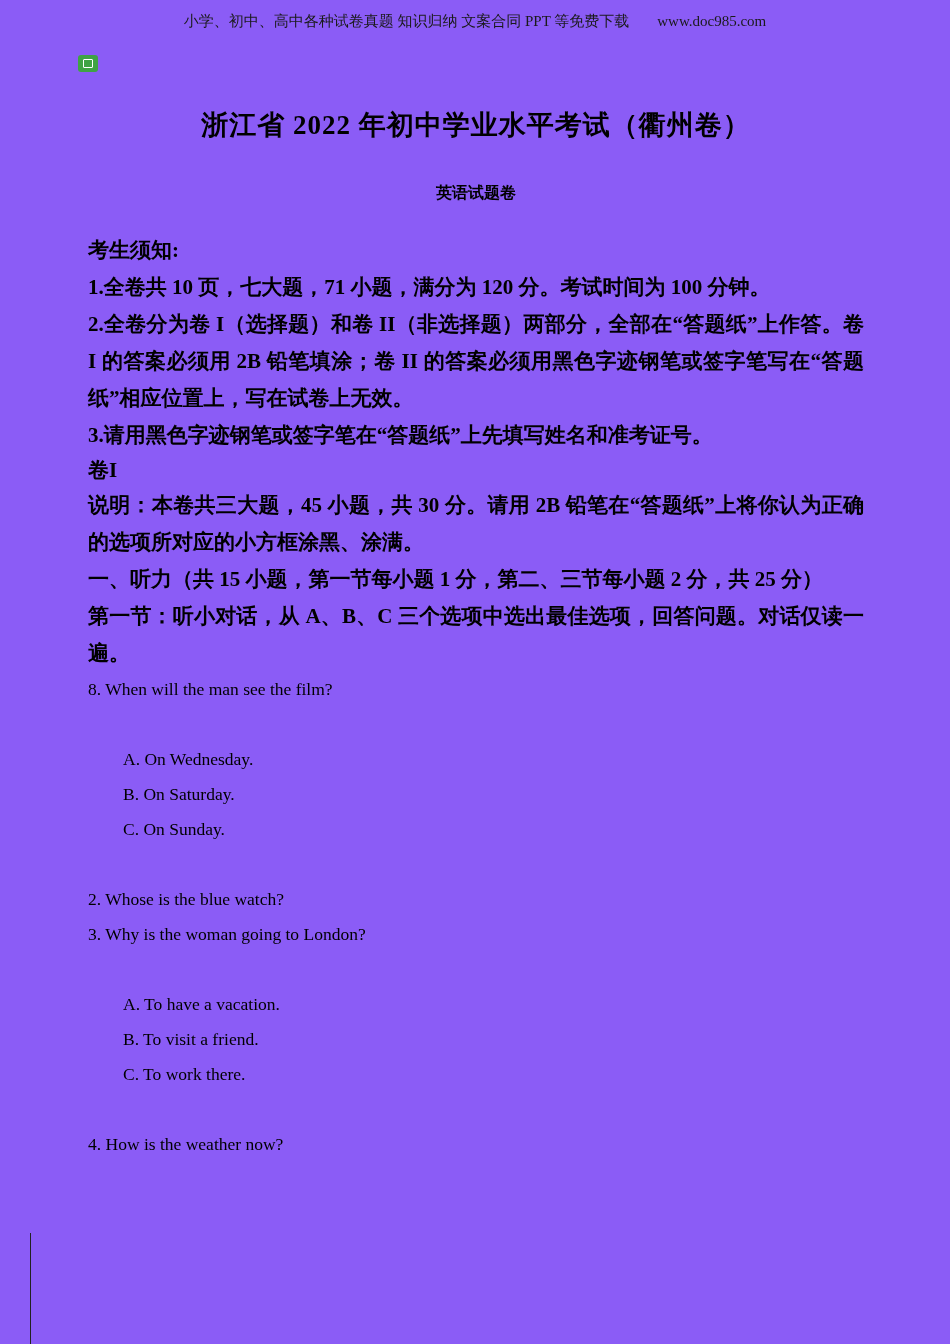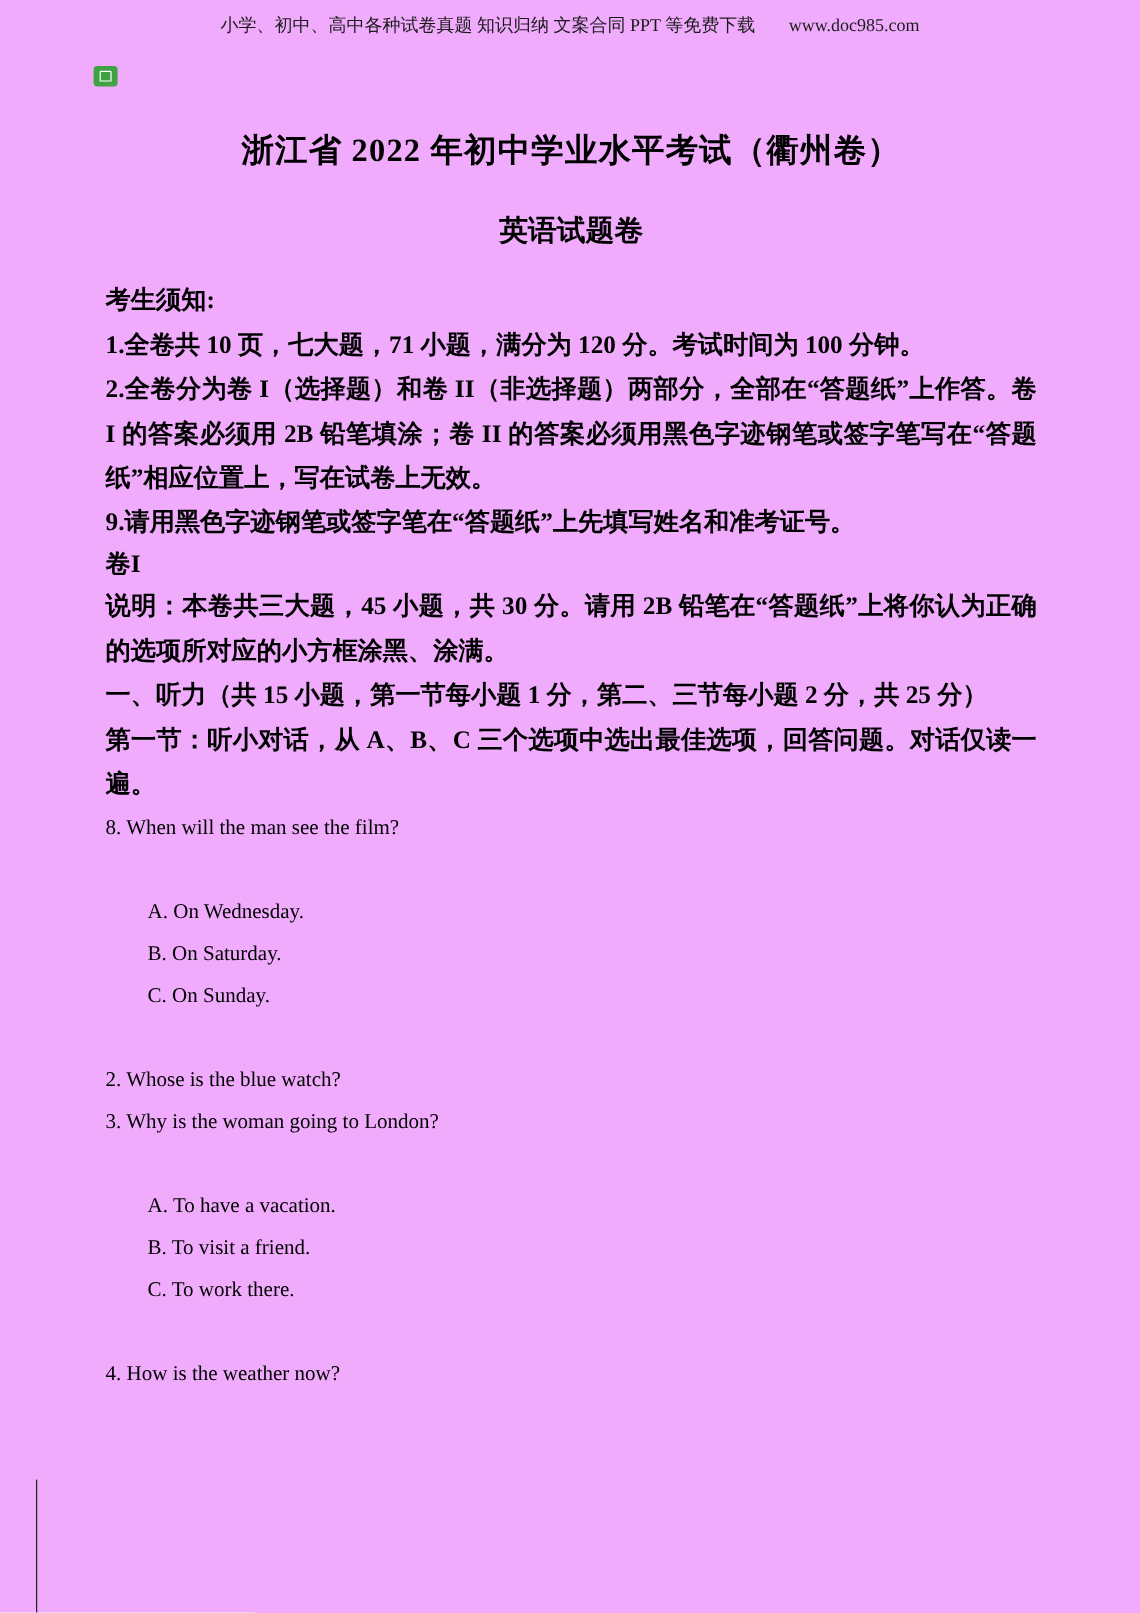--- a/index.html
+++ b/index.html
@@ -1,21 +1,21 @@
 <!DOCTYPE html>
 <html><head>
 <meta charset="utf-8">
 <style>
   * { box-sizing: border-box; }
   html, body { margin: 0; padding: 0; background: #ffffff; }
   .page {
     position: relative;
     width: 950px;
     height: 1344px;
-    background: #f0abfc;
+    background: #8b5cf6;
     color: #000000;
     font-family: "Liberation Serif", serif;
     overflow: hidden;
     padding-left: 28px;
   }
   
   .doc-header {
     position: absolute;
     top: 12px;
     left: 0;
@@ -55,21 +55,21 @@
   .title {
     margin: 0;
     font-size: 27px;
     line-height: 36px;
     font-weight: bold;
     text-align: center;
     letter-spacing: 1px;
   }
   .subtitle {
     margin: 35px 0 0 0;
-    font-size: 24px;
+    font-size: 16px;
     line-height: 30px;
     font-weight: bold;
     text-align: center;
   }
   .cn-bold {
     margin: 0;
     font-size: 21px;
     line-height: 37px;
     font-weight: bold;
     text-align: justify;
@@ -115,21 +115,21 @@
   </div>
 
   <div class="content">
 
     <h1 class="title">浙江省 2022 年初中学业水平考试（衢州卷）</h1>
     <h2 class="subtitle">英语试题卷</h2>
 
     <p class="cn-bold notice-heading">考生须知:</p>
     <p class="cn-bold">1.全卷共 10 页，七大题，71 小题，满分为 120 分。考试时间为 100 分钟。</p>
     <p class="cn-bold">2.全卷分为卷 I（选择题）和卷 II（非选择题）两部分，全部在“答题纸”上作答。卷 I 的答案必须用 2B 铅笔填涂；卷 II 的答案必须用黑色字迹钢笔或签字笔写在“答题纸”相应位置上，写在试卷上无效。</p>
-    <p class="cn-bold">9.请用黑色字迹钢笔或签字笔在“答题纸”上先填写姓名和准考证号。</p>
+    <p class="cn-bold">3.请用黑色字迹钢笔或签字笔在“答题纸”上先填写姓名和准考证号。</p>
 
     <p class="paper-heading">卷I</p>
     <p class="cn-bold">说明：本卷共三大题，45 小题，共 30 分。请用 2B 铅笔在“答题纸”上将你认为正确的选项所对应的小方框涂黑、涂满。</p>
 
     <p class="cn-bold">一、听力（共 15 小题，第一节每小题 1 分，第二、三节每小题 2 分，共 25 分）</p>
     <p class="cn-bold">第一节：听小对话，从 A、B、C 三个选项中选出最佳选项，回答问题。对话仅读一遍。</p>
 
     <div>
       <p class="en">8. When will the man see the film?</p>
       <p class="en opts">

